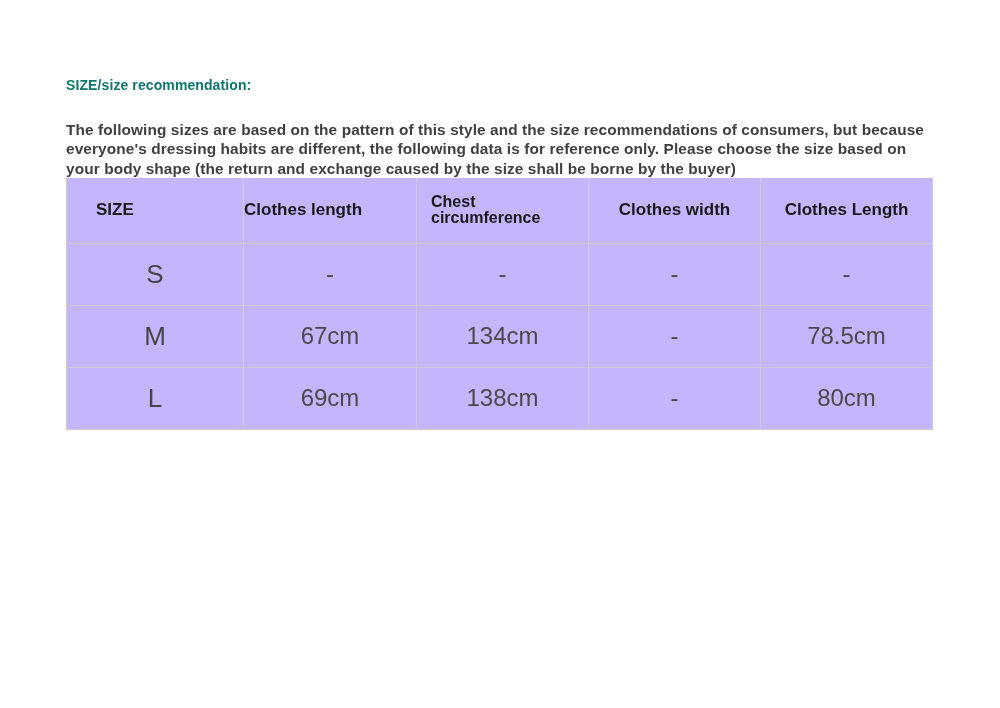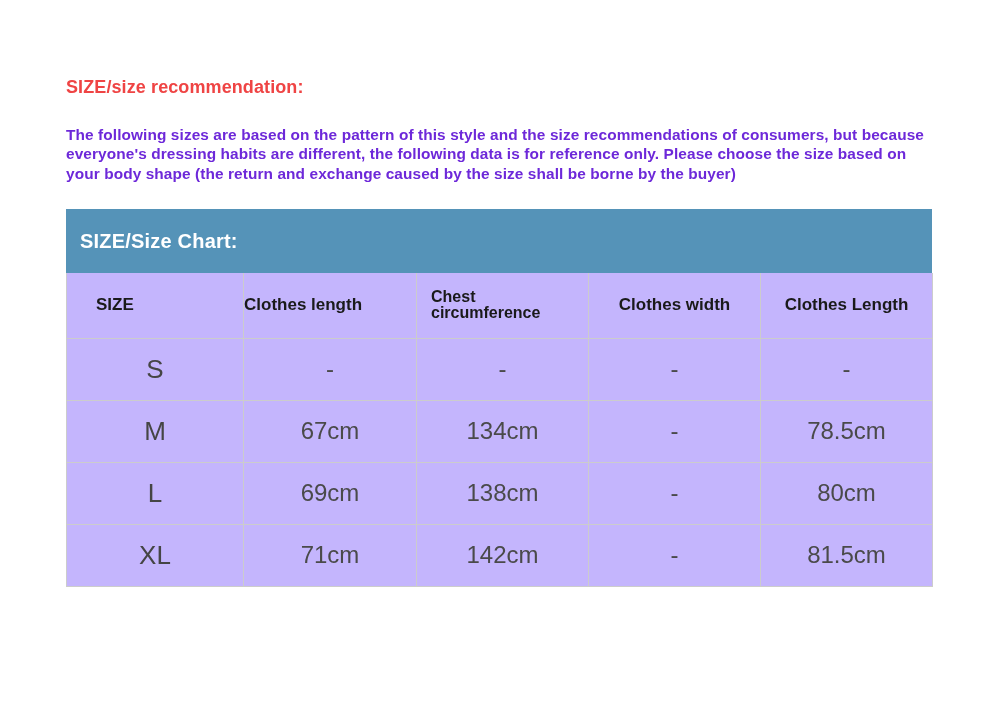--- a/index.html
+++ b/index.html
@@ -7,32 +7,32 @@
     width: 1000px; height: 708px;
     background: #ffffff;
     font-family: "Liberation Sans", sans-serif;
     overflow: hidden;
   }
   .content {
     padding: 77px 0 0 66px;
     width: 934px;
   }
   .page-title {
-    font-size: 18px;
+    font-size: 14px;
     font-weight: bold;
-    color: #ef4444;
+    color: #0f766e;
     letter-spacing: 0.1px;
   }
   .description {
     margin-top: 27px;
     width: 868px;
     font-size: 15.4px;
     font-weight: bold;
     line-height: 19.4px;
-    color: #6d28d9;
+    color: #404040;
     letter-spacing: 0.1px;
   }
   .chart-title-bar {
     margin-top: 26px;
     width: 866px;
     height: 64px;
     background: #5593b8;
     display: flex;
     align-items: center;
     padding-left: 14px;
@@ -96,23 +96,20 @@
 </style>
 </head>
 <body>
 
 <div class="content">
 
   <div class="page-title">SIZE/size recommendation:</div>
 
   <div class="description">The following sizes are based on the pattern of this style and the size recommendations of consumers, but because everyone's dressing habits are different, the following data is for reference only. Please choose the size based on your body shape (the return and exchange caused by the size shall be borne by the buyer)</div>
 
-  <div class="chart-title-bar" style="background: rgb(85, 147, 184);">
-    <span class="bar-label">SIZE/Size Chart:</span>
-  </div>
 
   <table class="size-table">
     <colgroup>
       <col style="width:177px">
       <col style="width:173px">
       <col style="width:172px">
       <col style="width:172px">
       <col style="width:172px">
     </colgroup>
     <thead>
@@ -141,23 +138,16 @@
         <td>-</td>
         <td>78.5cm</td>
       </tr>
       <tr>
         <td class="cell-size">L</td>
         <td>69cm</td>
         <td>138cm</td>
         <td>-</td>
         <td>80cm</td>
       </tr>
-      <tr>
-        <td class="cell-size">XL</td>
-        <td>71cm</td>
-        <td>142cm</td>
-        <td>-</td>
-        <td>81.5cm</td>
-      </tr>
     </tbody>
   </table>
 
 </div>
 
 </body></html>

